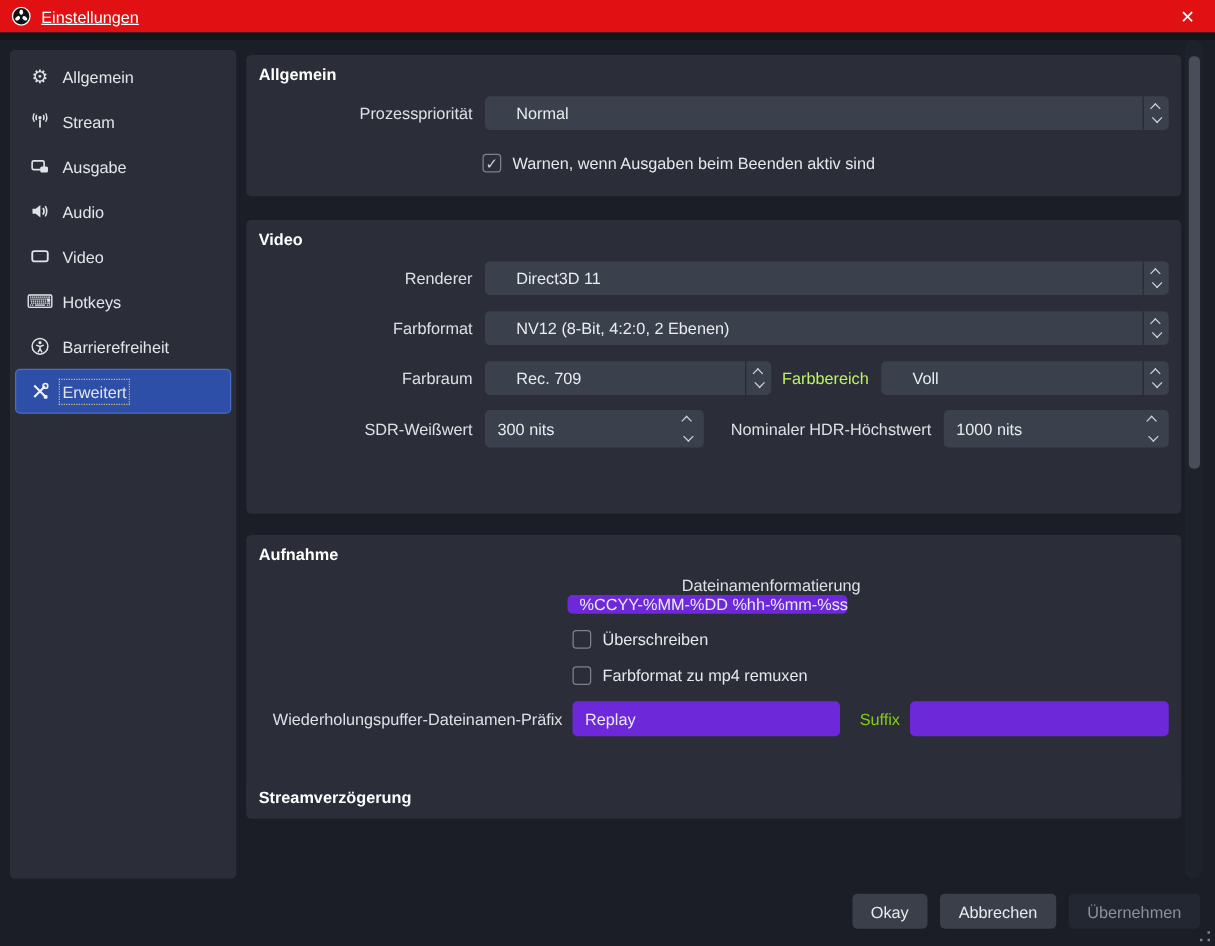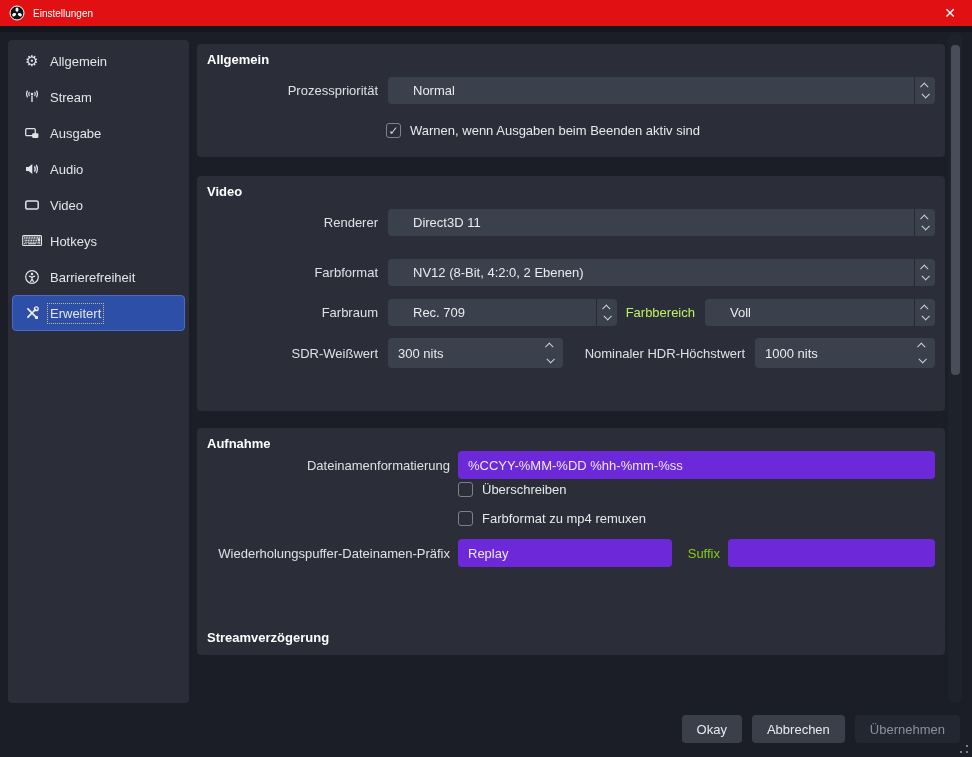--- a/index.html
+++ b/index.html
@@ -9,21 +9,21 @@
     font-family:"Liberation Sans","DejaVu Sans",sans-serif;
     font-size:13px;
     color:#dfe2e6;
     position:relative;
   }
   
   .titlebar {
     position:absolute; top:0; left:0; width:972px; height:26px;
     background:#e01013; display:flex; align-items:center; padding:0 9px; gap:8px;
   }
-  .titlebar .tb-title { color:#ffffff; font-size:10px; }
+  .titlebar .tb-title { color:#ffffff; font-size:13px;text-decoration:underline; }
   .tb-close {
     margin-left:auto; color:#ffffff; font-size:14px; width:26px; height:26px;
     display:flex; align-items:center; justify-content:center; cursor:default;
   }
   .top-strip { position:absolute; top:26px; left:0; width:972px; height:6px; background:#14161d; }
 
   
   .sidebar {
     position:absolute; left:8px; top:40px; width:181px; height:663px;
     background:#2b2e38; border-radius:4px; padding-top:3px;
@@ -228,21 +228,21 @@
   <div class="row" style="margin-top:10px;justify-content:flex-end;">
     <span class="lbl">Renderer</span>
     <div class="combo flex1">
       <span class="val">Direct3D 11</span>
       <span class="arrows">
           <i class="chv up"></i>
           <i class="chv dn"></i>
         </span>
     </div>
   </div>
-  <div class="row" style="margin-top:23px;">
+  <div class="row" style="margin-top:13px;">
     <span class="lbl">Farbformat</span>
     <div class="combo flex1">
       <span class="val">NV12 (8-Bit, 4:2:0, 2 Ebenen)</span>
       <span class="arrows">
           <i class="chv up"></i>
           <i class="chv dn"></i>
         </span>
     </div>
   </div>
   <div class="row" style="margin-top:13px;">
@@ -278,27 +278,27 @@
       <span class="arrows">
           <i class="chv up"></i>
           <i class="chv dn"></i>
         </span>
     </div>
   </div>
 </div>
 
 <div class="panel" id="panel-aufnahme">
   <h3>Aufnahme</h3>
-  <div class="row" style="">
+  <div class="row" style="margin-top:10px;flex-direction:column;">
     <span class="lblw">Dateinamenformatierung</span>
     <div class="textinput flex1">
       <span>%CCYY-%MM-%DD %hh-%mm-%ss</span>
     </div>
   </div>
-  <div class="cbrow" style="margin-top:3px; margin-left:261px;">
+  <div class="cbrow" style="margin-top:13px; margin-left:261px;">
     <span class="cb"></span>
     <span class="cb-label">Überschreiben</span>
   </div>
   <div class="cbrow" style="margin-top:14px; margin-left:261px;">
     <span class="cb"></span>
     <span class="cb-label">Farbformat zu mp4 remuxen</span>
   </div>
   <div class="row" style="margin-top:13px;">
     <span class="lblw">Wiederholungspuffer-Dateinamen-Präfix</span>
     <div class="textinput w214">

